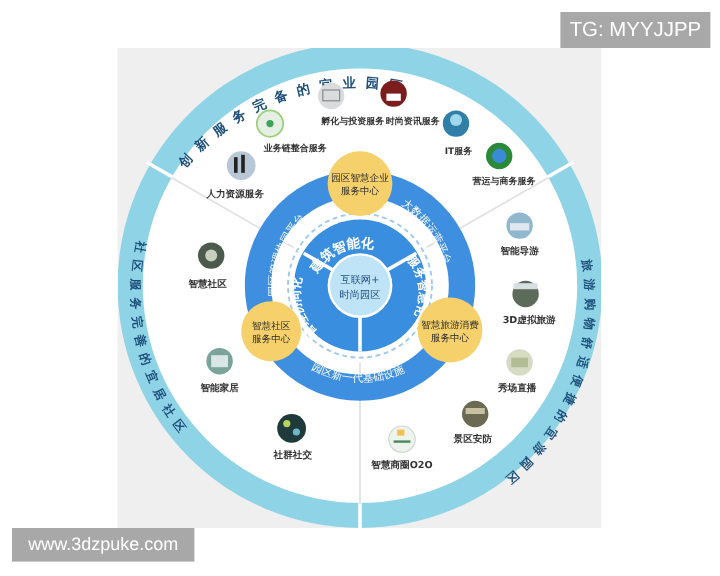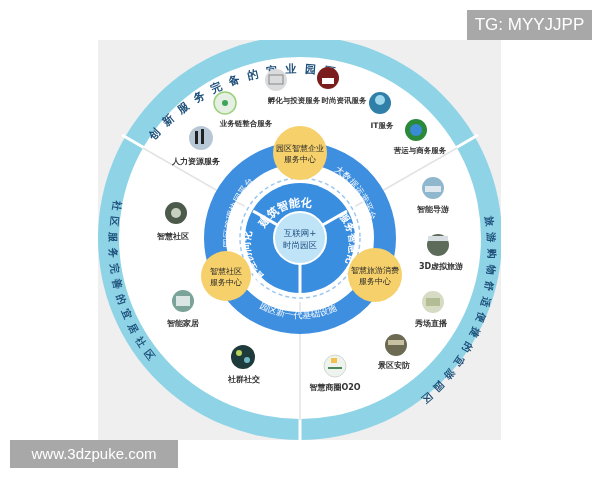--- a/index.html
+++ b/index.html
@@ -2,21 +2,21 @@
 <html><head>
 <meta charset="utf-8">
 <style>
   html, body { margin:0; padding:0; }
   body { width:600px; height:480px; background:#ffffff; position:relative; overflow:hidden;
          font-family:"DejaVu Sans", sans-serif; }
   .panel { position:absolute; left:98px; top:40px; width:403px; height:400px; background:#efefef; overflow:hidden; }
   svg { position:absolute; left:0; top:0; }
   .wm { position:absolute; background:#a8a8a8; color:#ffffff; font-family:"Liberation Sans", sans-serif; }
   .wm-tg { right:8px; top:10px; width:125px; height:30px; line-height:30px; font-size:17px; text-align:center; }
-  .wm-url { left:10px; top:440px; width:168px; height:28px; line-height:28px; font-size:15px; text-align:center; }
+  .wm-url { left:10px; top:440px; width:152px; height:28px; line-height:28px; font-size:15px; text-align:center; }
 </style>
 </head>
 <body>
 
 <div class="panel">
   <svg width="403" height="400" viewBox="0 0 403 400">
     <defs>
       <path id="p-outer-top" d="M 47 112 A 190 190 0 0 1 356 112"></path>
       <path id="p-outer-right" d="M 386 172 A 190 190 0 0 1 295 378"></path>
       <path id="p-outer-left" d="M 18 155 A 190 190 0 0 0 135 382"></path>

